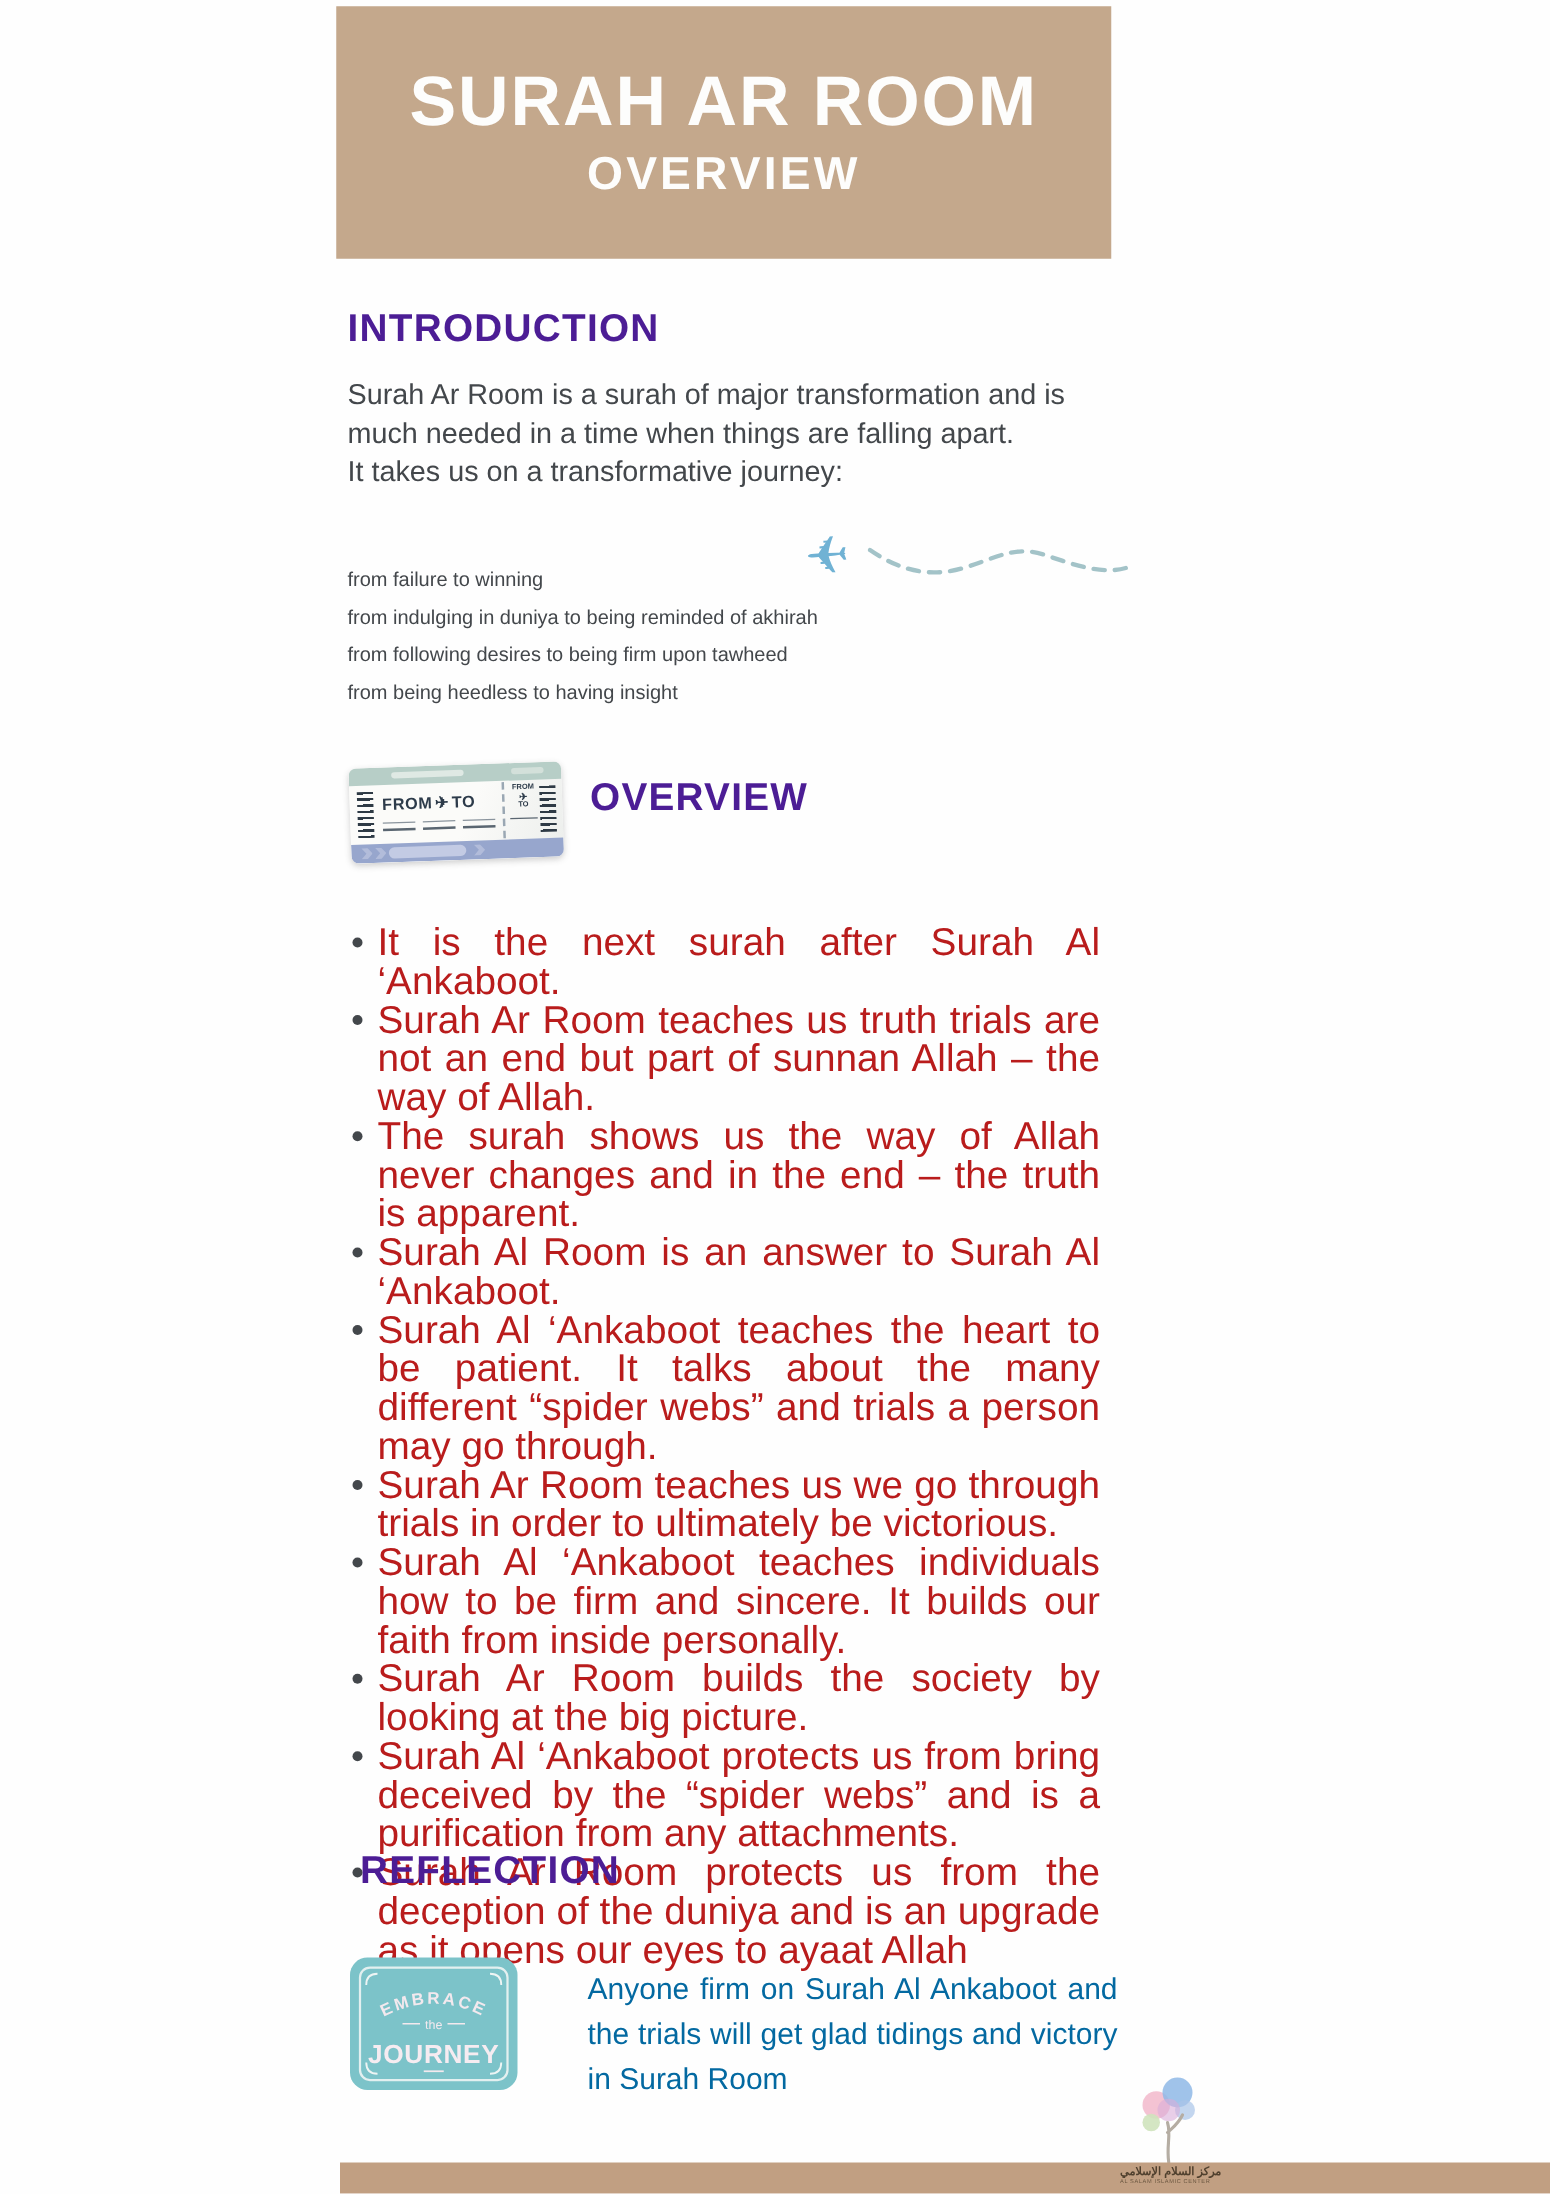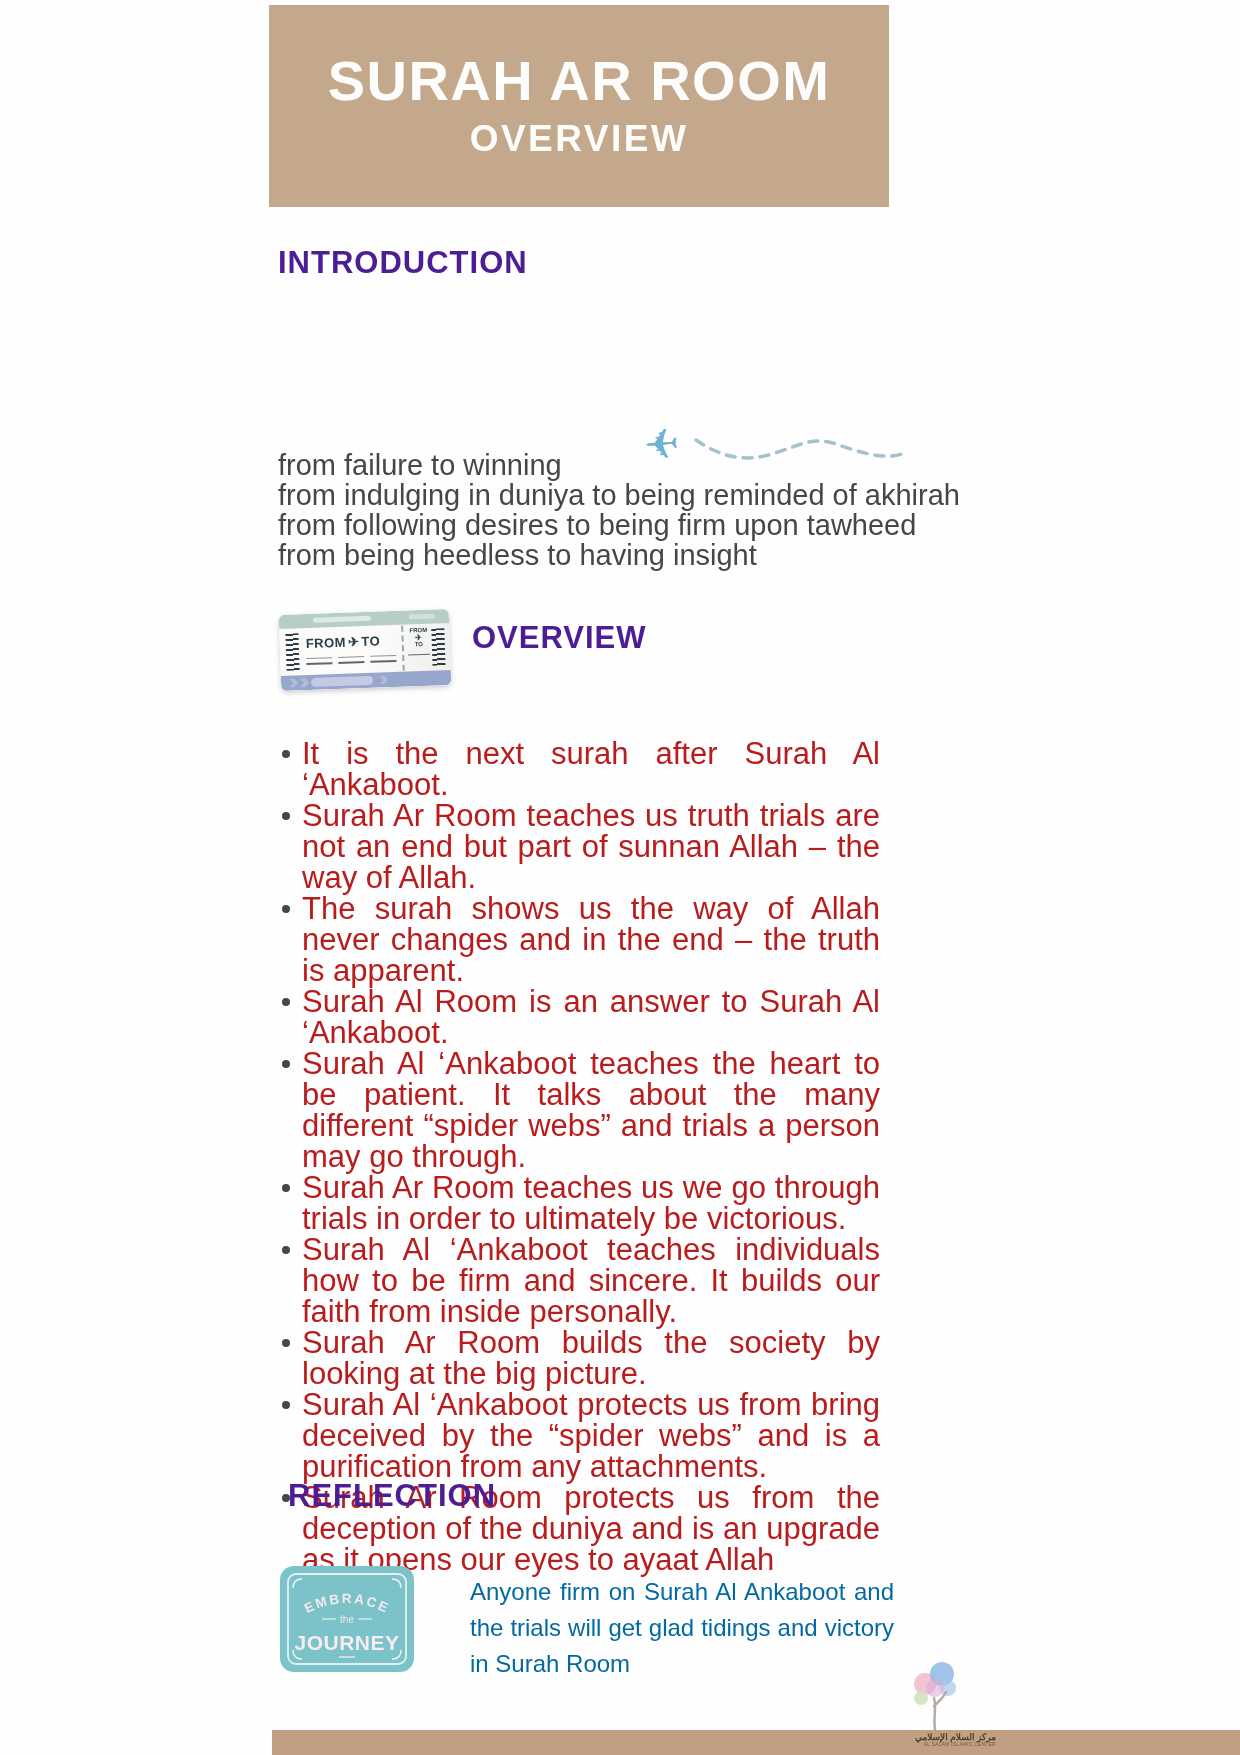--- a/index.html
+++ b/index.html
@@ -24,21 +24,21 @@
   
   .sec-heading {
     position:absolute; color:#4c1d95; font-size:31px; font-weight:800; letter-spacing:1px;
   }
   #h-intro { left:278px; top:245px; }
   #h-overview { left:472px; top:620px; }
   #h-reflection { left:288px; top:1478px; }
 
   
   .para { position:absolute; left:278px; top:300px; color:#43474b; font-size:23px; line-height:31px; }
-  .journey { position:absolute; left:278px; top:450px; color:#43474b; font-size:29px; line-height:30px; }
+  .journey { position:absolute; left:278px; top:450px; color:#43474b; font-size:16px; line-height:30px; }
 
   
   .plane-wrap { position:absolute; left:638px; top:420px; width:270px; height:50px; }
   .plane-glyph {
     position:absolute; left:6px; top:0px; font-size:42px; color:#70b2d4;
     transform:scaleX(-1) rotate(4deg); display:inline-block;
   }
   .trail { position:absolute; left:56px; top:12px; }
 
   
@@ -84,36 +84,42 @@
   .badge { position:absolute; left:280px; top:1566px; width:134px; height:106px;
     background:#7cc3c9; border-radius:14px; }
   .refl-text {
     position:absolute; left:470px; top:1574px; width:424px;
     color:#0369a1; font-size:24px; font-weight:400; line-height:36px; text-align:justify;
   }
 
   
   .tree { position:absolute; left:908px; top:1658px; }
   .bottom-bar { position:absolute; left:272px; top:1730px; width:968px; height:25px; background:#c19f82; }
-  .footer-logo-text { position:absolute; left:896px; top:1732px; width:100px; text-align:right; z-index:2; }
+  .footer-logo-text { position:absolute; left:896px; top:1732px; width:100px; text-align:left; z-index:2; }
   .footer-arabic { color:#50402e; font-size:9px; line-height:10px; font-weight:700; }
   .footer-caption { color:#6b5740; font-size:4.5px; line-height:6px; letter-spacing:.5px; }
 </style>
 </head>
 <body>
 
 <div class="page">
 
   <div class="band">
     <div class="title">SURAH AR ROOM</div>
     <div class="subtitle">OVERVIEW</div>
   </div>
 
   <h2 class="sec-heading" id="h-intro">INTRODUCTION</h2>
 
+  <div class="para">
+
+  <div class="pline">Surah Ar Room is a surah of major transformation and is</div>
+      <div class="pline">much needed in a time when things are falling apart.</div>
+      <div class="pline">It takes us on a transformative journey:</div>
+    </div>
 
   <div class="plane-wrap">
     <span class="plane-glyph">✈</span>
     <svg class="trail" width="215" height="36" viewBox="0 0 215 36">
       <path d="M2,8 C28,26 52,30 78,22 C104,14 118,4 142,12 C166,20 192,30 213,20" fill="none" stroke="#a3c3c8" stroke-width="3.5" stroke-dasharray="9 8" stroke-linecap="round"></path>
     </svg>
   </div>
 
   <div class="journey">
 

